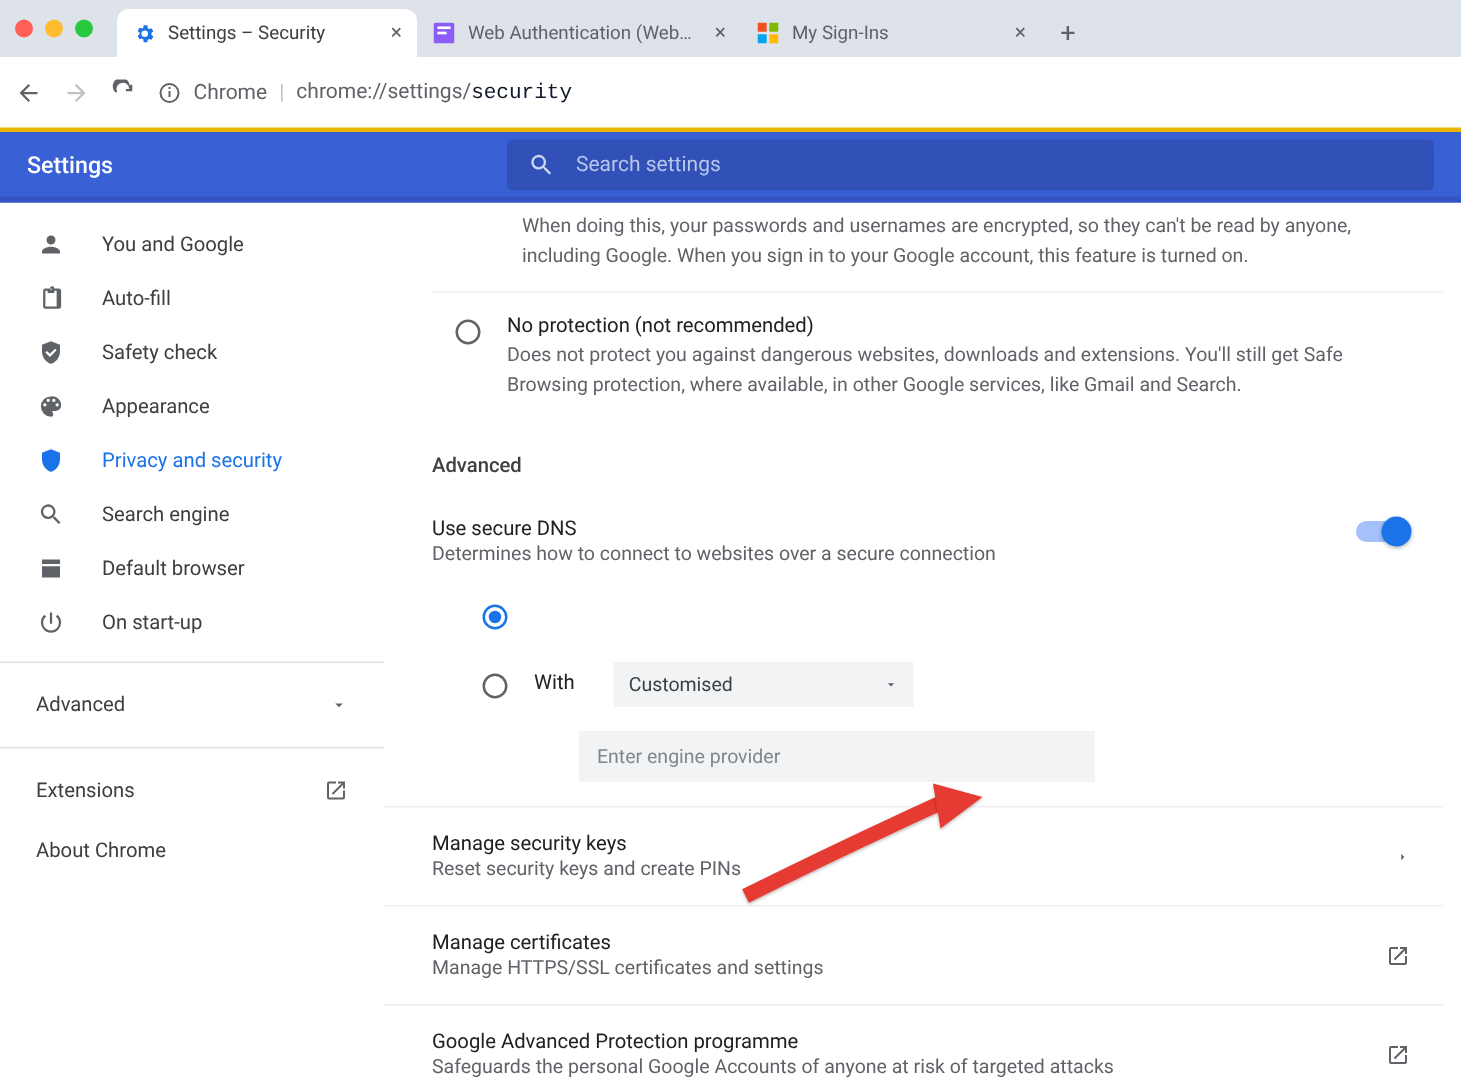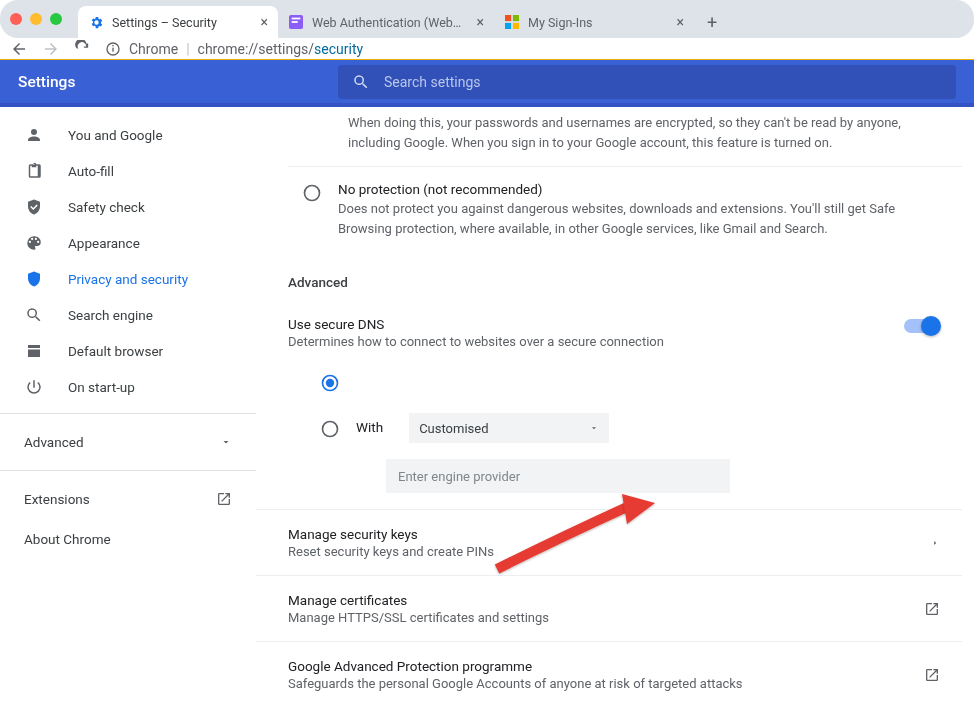--- a/index.html
+++ b/index.html
@@ -1,37 +1,37 @@
 <!DOCTYPE html>
 <html><head>
 <meta charset="utf-8">
 <style>
 * { margin: 0; padding: 0; box-sizing: border-box; font-family: -apple-system, BlinkMacSystemFont, "Segoe UI", Roboto, Arial, sans-serif; }
 body { width: 974px; height: 725px; overflow: hidden; background: #fff; }
 
 
-.titlebar { height: 38px; background: #dde3e9; display: flex; align-items: flex-end; padding-left: 10px; border-radius: 18px; }
+.titlebar { height: 38px; background: #dde3e9; display: flex; align-items: flex-end; padding-left: 10px; }
 .traffic-lights { display: flex; gap: 8px; align-items: center; height: 38px; padding-right: 16px; }
 .traffic-lights span { width: 12px; height: 12px; border-radius: 50%; display: block; }
 .tl-red { background: #ff5f57; }
 .tl-yellow { background: #febc2e; }
 .tl-green { background: #28c840; }
 .tab { height: 32px; display: flex; align-items: center; padding: 0 10px; font-size: 12.5px; color: #5f6368; gap: 8px; max-width: 216px; min-width: 200px; border-top-left-radius: 8px; border-top-right-radius: 8px; position: relative; }
 .tab.active { background: #fff; color: #3c4043; }
 .tab .fav { width: 16px; height: 16px; display: flex; align-items: center; justify-content: center; font-size: 13px; }
 .tab .lbl { flex: 1; white-space: nowrap; overflow: hidden; text-overflow: ellipsis; }
 .tab .close { font-size: 14px; color: #5f6368; line-height: 1; }
 .newtab { width: 28px; height: 28px; display: flex; align-items: center; justify-content: center; color: #5f6368; font-size: 18px; margin-left: 4px; margin-bottom: 2px; }
 
 
-.toolbar { height: 22px; background: #fff; border-bottom: 1px solid #eab308; display: flex; align-items: center; padding: 0 10px; gap: 14px; }
+.toolbar { height: 50px; background: #fff; border-bottom: 3px solid #eab308; display: flex; align-items: center; padding: 0 10px; gap: 14px; }
 .nav-icon { color: #5f6368; display: flex; align-items: center; justify-content: center; }
 .nav-icon.disabled { color: #bdc1c6; }
 .omnibox { flex: 1; display: flex; align-items: center; font-size: 14px; color: #5f6368; gap: 8px; }
-.omnibox .segment-dark { color: #0369a1; }
+.omnibox .segment-dark { color: #0f172a; font-family: Liberation Mono, monospace; }
 .omnibox .sep { color: #bdc1c6; }
 
 
 .blue-header { background: #3a60d6; height: 47px; display: flex; align-items: center; padding: 0 18px; border-bottom: 4px solid #3353c4; }
 .blue-header .title { color: #fff; font-size: 15.5px; font-weight: 500; }
 .search-wrap { margin-left: auto; width: 618px; height: 34px; background: #3150b8; border-radius: 4px; display: flex; align-items: center; padding: 0 14px; gap: 14px; }
 .search-wrap svg { color: #cfd9f3; }
 .search-input { background: transparent; border: none; outline: none; font-size: 14px; color: #cfd9f3; flex: 1; }
 .search-input::placeholder { color: #b9c6ec; }
 

